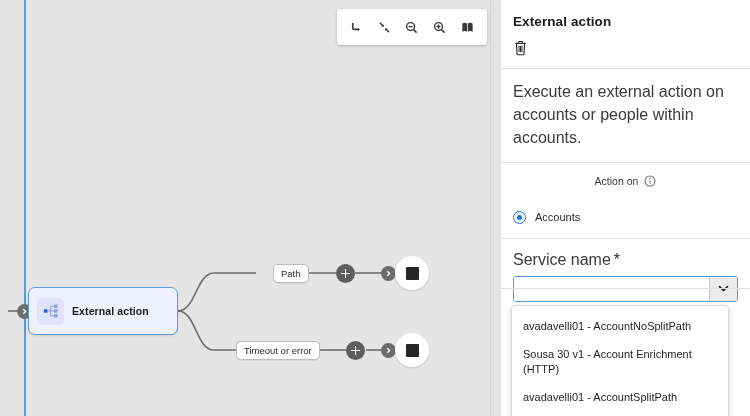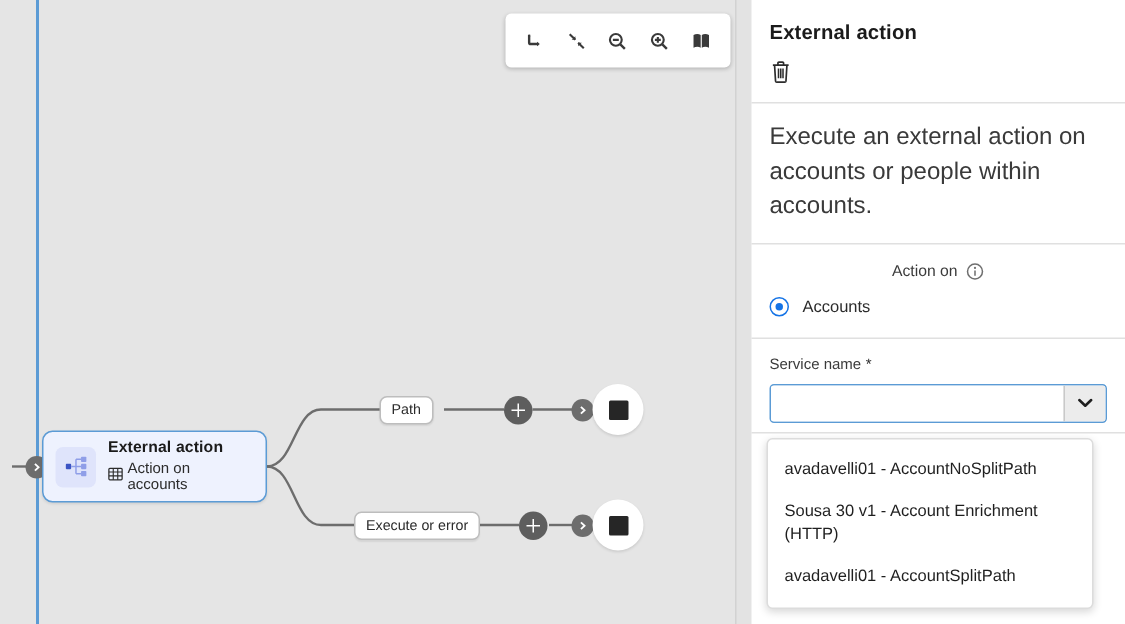--- a/index.html
+++ b/index.html
@@ -80,29 +80,29 @@
   #panel-head{padding:14px 12px 10px 12px;}
   #panel-title{font-size:13.5px;font-weight:bold;color:#1b1b1b;letter-spacing:.1px;}
   #delete-btn{margin-top:9px;width:20px;height:20px;display:flex;align-items:center;justify-content:flex-start;cursor:pointer;}
 
   #panel-desc{padding:11px 12px 12px 12px;font-size:16px;line-height:1.45;color:#3a3a3a;}
 
   #action-on-block{padding:12px 12px 14px 12px;}
   .field-label{font-size:10.5px;color:#3a3a3a;display:flex;align-items:center;gap:6px;justify-content:center;}
   .info-icon{width:12px;height:12px;display:inline-flex;cursor:pointer;}
 
-  .radio-row{display:flex;align-items:flex-end;gap:9px;margin-top:11px;cursor:pointer;}
+  .radio-row{display:flex;align-items:center;gap:9px;margin-top:24px;cursor:pointer;}
   .radio{width:13px;height:13px;border-radius:50%;border:1.6px solid #6f6f6f;box-sizing:border-box;
          display:flex;align-items:center;justify-content:center;flex:0 0 auto;}
   .radio.on{border-color:#1473e6;}
   .radio.on:after{content:"";width:5px;height:5px;border-radius:50%;background:#1473e6;}
   .radio-label{font-size:11px;color:#2b2b2b;}
 
   #service-block{padding:12px 12px 0 12px;position:relative;}
-  #service-label{font-size:10px;color:#3a3a3a;}
+  #service-label{font-size:16px;color:#3a3a3a;}
   #service-label .req{color:#2b2b2b;margin-left:3px;}
 
   #combo{
     margin-top:7px;height:26px;border:1.5px solid #5b9bd5;border-radius:3px;
     display:flex;align-items:stretch;overflow:hidden;background:#fff;box-sizing:border-box;
   }
   #combo-input{flex:1;border:none;outline:none;background:#fff;font-size:11px;
                font-family:"Liberation Sans",sans-serif;padding:0 7px;color:#2b2b2b;}
   #combo-arrow{width:27px;background:#ececec;border-left:1px solid #c9c9c9;
                display:flex;align-items:center;justify-content:center;cursor:pointer;}
@@ -182,44 +182,35 @@
         <svg width="16" height="16" viewBox="0 0 18 18">
           <rect x="1" y="7" width="4" height="4" rx="0.6" fill="#3b54c4"></rect>
           <rect x="12.4" y="1.6" width="4" height="4" rx="0.6" fill="#8f9ee8"></rect>
           <rect x="12.4" y="7" width="4" height="4" rx="0.6" fill="#8f9ee8"></rect>
           <rect x="12.4" y="12.4" width="4" height="4" rx="0.6" fill="#8f9ee8"></rect>
           <path d="M5 9 H8.6 M8.6 3.6 V14.4 M8.6 3.6 H12.4 M8.6 9 H12.4 M8.6 14.4 H12.4" stroke="#8f9ee8" stroke-width="1.1" fill="none"></path>
         </svg>
       </div>
       <div id="node-text">
         <div id="node-title">External action</div>
-        <div id="node-sub">
-          <span>
-            <svg width="10" height="10" viewBox="0 0 12 12">
-              <rect x="0.7" y="1.4" width="10.6" height="9.2" rx="0.8" stroke="#2c2c2c" stroke-width="1" fill="none"></rect>
-              <path d="M0.7 4.4 H11.3 M0.7 7.5 H11.3 M4.2 1.4 V10.6 M7.8 1.4 V10.6" stroke="#2c2c2c" stroke-width="0.9"></path>
-            </svg>
-          </span>
-          <span>Action on accounts</span>
-        </div>
-      </div>
-    </div>
-
-    <div class="pill" style="left:253px;top:264px;">Path</div>
+      </div>
+    </div>
+
+    <div class="pill" style="left:273px;top:264px;">Path</div>
     <div class="plus" style="left:336px;top:264px;"></div>
     <div class="chev" style="left:381px;top:266px;">
       <svg width="7" height="7" viewBox="0 0 8 8">
           <path d="M2.6 1.4 L5.4 4 L2.6 6.6" stroke="#fff" stroke-width="1.4" fill="none"></path>
         </svg>
     </div>
     <div class="stop" style="left:395px;top:256px;">
         <i></i>
       </div>
 
-    <div class="pill" style="left:236px;top:341px;">Execute or error</div>
+    <div class="pill" style="left:236px;top:341px;">Timeout or error</div>
     <div class="plus" style="left:346px;top:341px;"></div>
     <div class="chev" style="left:381px;top:343px;">
       <svg width="7" height="7" viewBox="0 0 8 8">
           <path d="M2.6 1.4 L5.4 4 L2.6 6.6" stroke="#fff" stroke-width="1.4" fill="none"></path>
         </svg>
     </div>
     <div class="stop" style="left:395px;top:333px;">
         <i></i>
       </div>
   </div>

